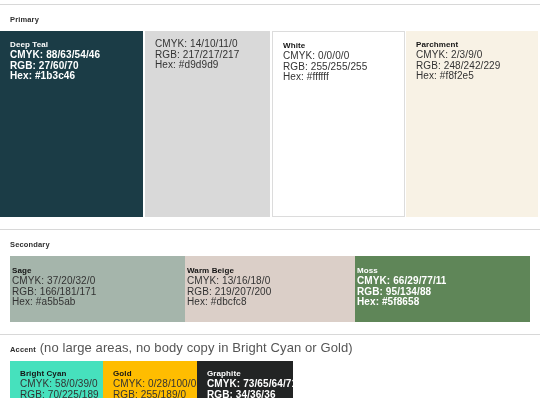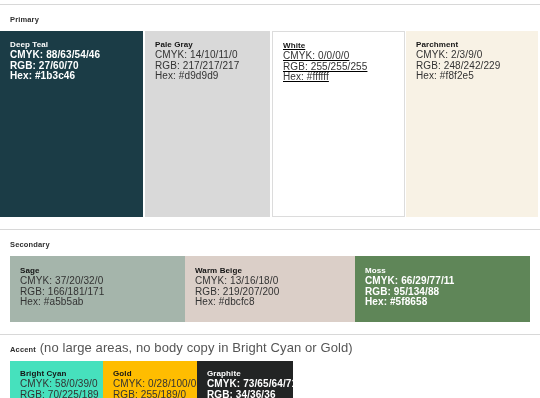--- a/index.html
+++ b/index.html
@@ -86,21 +86,21 @@
   #row-primary .swatch:nth-child(1) { width: 143px; }
   #row-primary .swatch:nth-child(2) { width: 125px; margin-left: 2px; }
   #row-primary .swatch:nth-child(3) { width: 133px; margin-left: 2px; border: 1px solid #dcdcdc; }
   #row-primary .swatch:nth-child(4) { width: 132px; margin-left: 1px; }
 
   
   #row-secondary { height: 66px; margin-top: 2px; margin-left: 10px; }
   #row-secondary .swatch:nth-child(1) { width: 175px; }
   #row-secondary .swatch:nth-child(2) { width: 170px; }
   #row-secondary .swatch:nth-child(3) { width: 175px; }
-  #row-secondary .swatch-inner { padding-left: 10px; padding-top: 9px; }
+  #row-secondary .swatch-inner { padding-left: 2px; padding-top: 9px; }
 
   
   #row-accent { height: 56px; margin-top: 2px; margin-left: 10px; }
   #row-accent .swatch:nth-child(1) { width: 93px; }
   #row-accent .swatch:nth-child(2) { width: 94px; }
   #row-accent .swatch:nth-child(3) { width: 96px; }
   #row-accent .swatch-inner { padding-left: 10px; padding-top: 7px; }
 
   #sec-head-primary { margin-top: 4px; }
   #sec-head-secondary { margin-top: 12px; }
@@ -121,28 +121,27 @@
       <div class="swatch-inner">
         <div class="sw-name on-dark">Deep Teal</div>
         <div class="sw-line on-dark">CMYK: 88/63/54/46</div>
         <div class="sw-line on-dark">RGB: 27/60/70</div>
         <div class="sw-line on-dark">Hex: #1b3c46</div>
       </div>
     </div>
 
     <div class="swatch" style="background-color: rgb(217, 217, 217);">
       <div class="swatch-inner">
-        <div class="sw-name on-light">Pale Gray</div>
         <div class="sw-line on-light">CMYK: 14/10/11/0</div>
         <div class="sw-line on-light">RGB: 217/217/217</div>
         <div class="sw-line on-light">Hex: #d9d9d9</div>
       </div>
     </div>
 
-    <div class="swatch" style="background-color: rgb(255, 255, 255); text-decoration: underline;">
+    <div class="swatch" style="background-color: rgb(255, 255, 255);">
       <div class="swatch-inner">
         <div class="sw-name on-light">White</div>
         <div class="sw-line on-light">CMYK: 0/0/0/0</div>
         <div class="sw-line on-light">RGB: 255/255/255</div>
         <div class="sw-line on-light">Hex: #ffffff</div>
       </div>
     </div>
 
     <div class="swatch" style="background-color: rgb(248, 242, 229);">
       <div class="swatch-inner">

